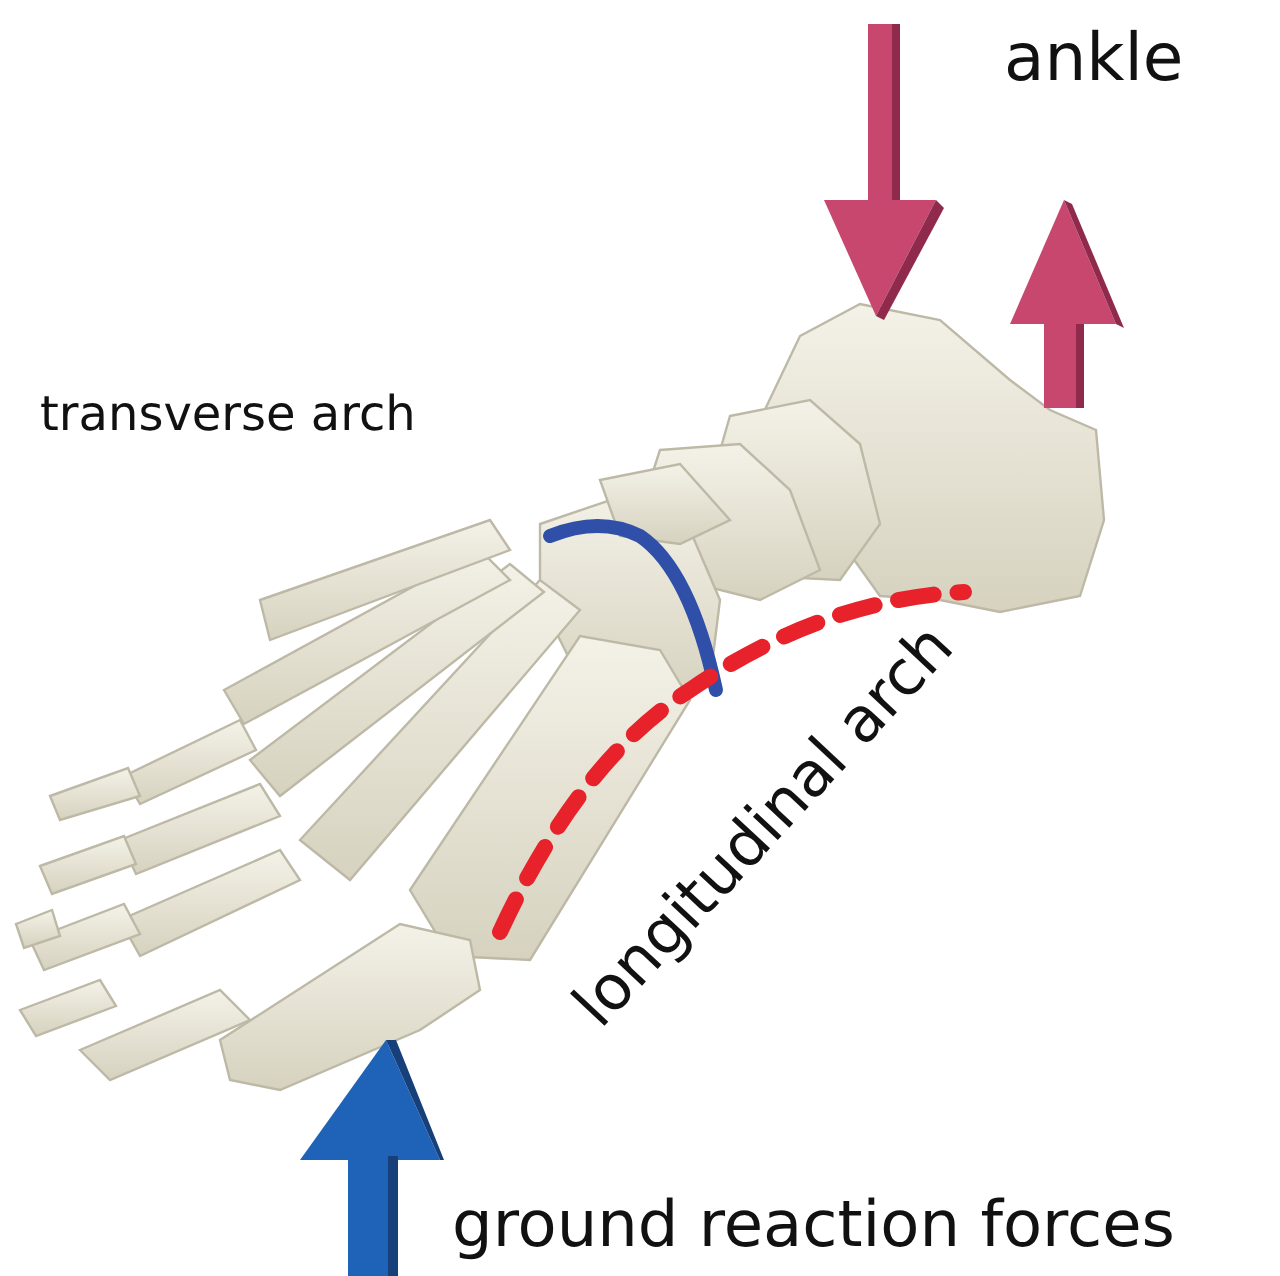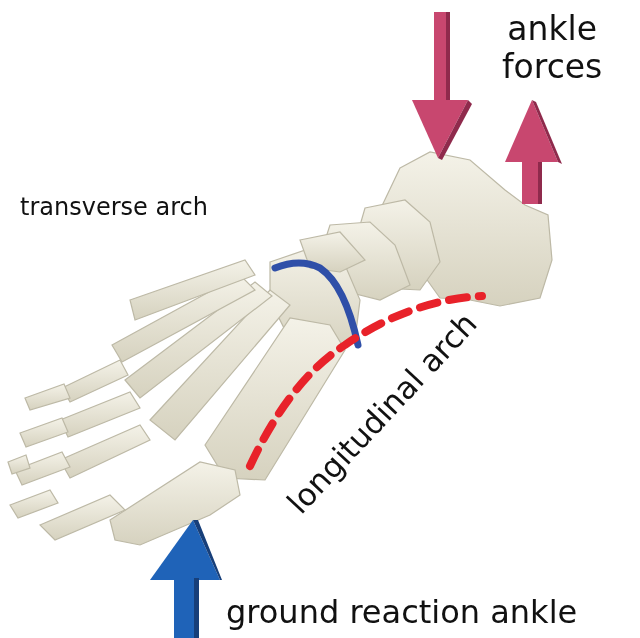--- a/index.html
+++ b/index.html
@@ -76,18 +76,17 @@
     <g>
       <polygon points="193,520 150,580 220,580" fill="#1f63b8"></polygon>
       <polygon points="193,520 198,520 222,580 220,580" fill="#173f7a"></polygon>
       <rect x="174" y="578" width="20" height="60" fill="#1f63b8"></rect>
       <rect x="194" y="578" width="5" height="60" fill="#173f7a"></rect>
     </g>
   </svg>
 
   <div id="ankle-label" class="label">
     <div>ankle</div>
-    <div>forces</div>
   </div>
   <div id="transverse-label" class="label">transverse arch</div>
   <div id="longitudinal-label" class="label">longitudinal arch</div>
-  <div id="ground-label" class="label">ground reaction ankle</div>
+  <div id="ground-label" class="label">ground reaction forces</div>
 </div>
 
 </body></html>

